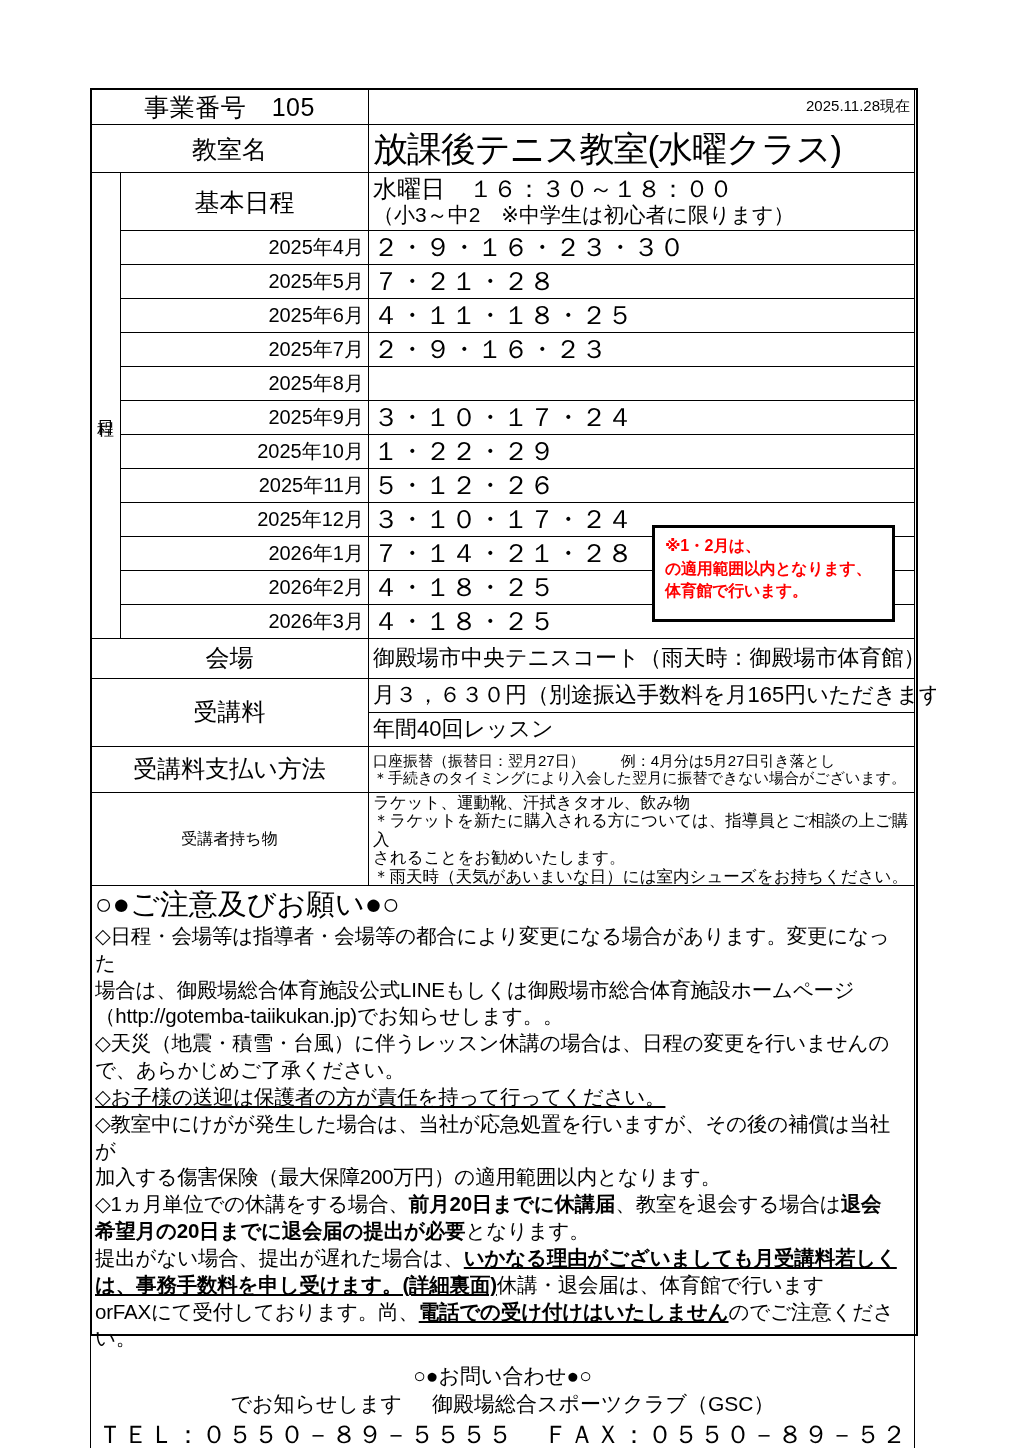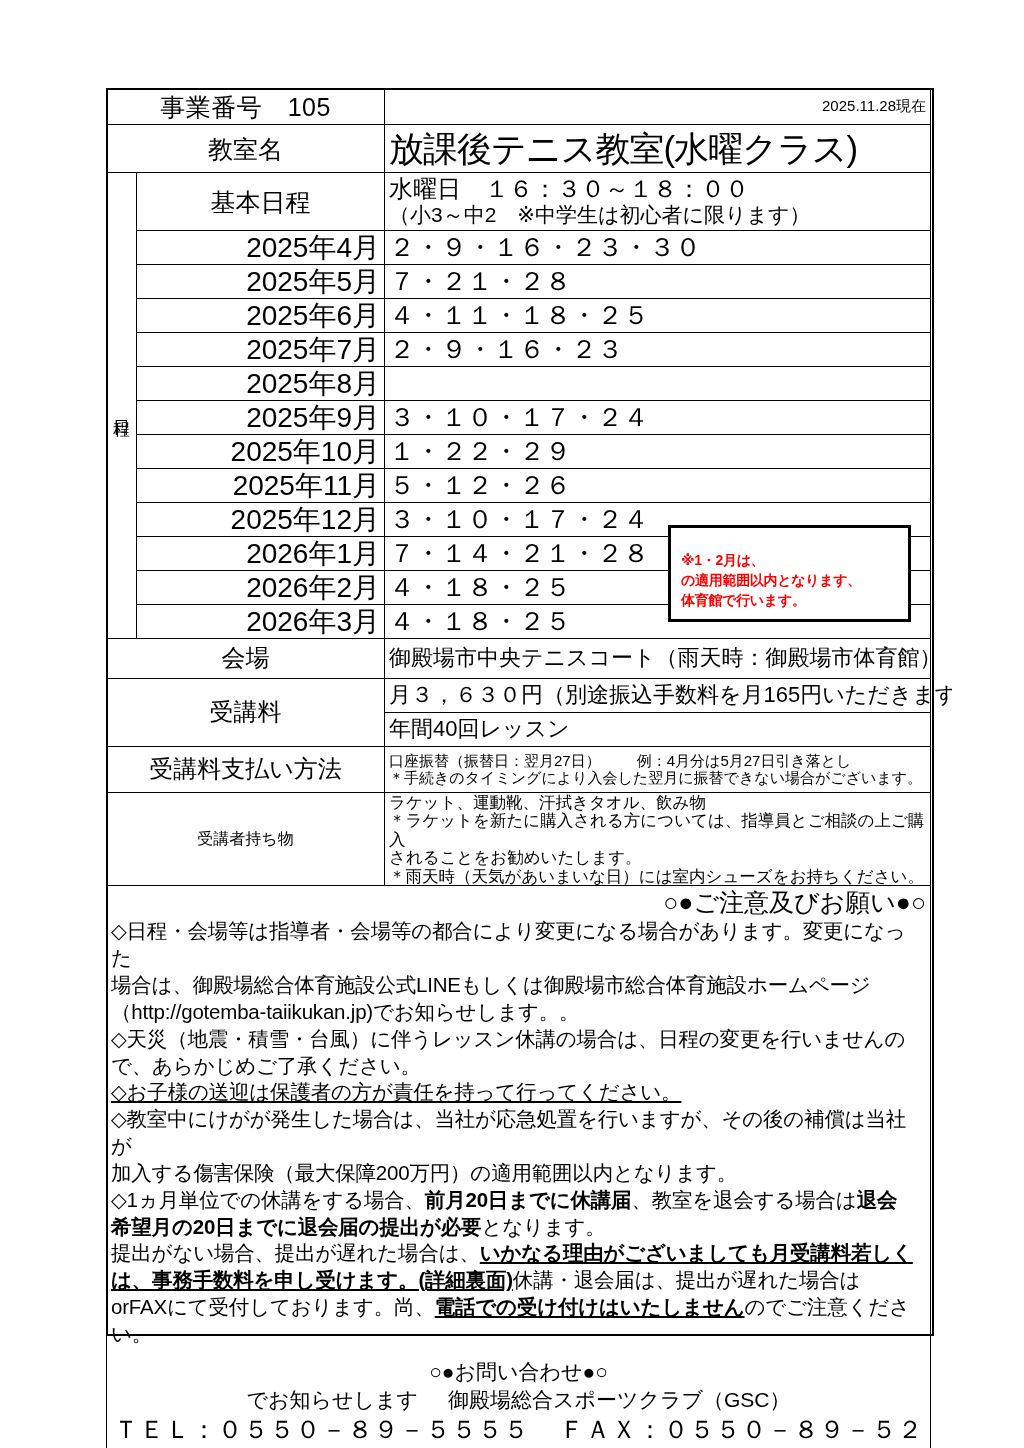--- a/index.html
+++ b/index.html
@@ -11,21 +11,21 @@
     width: 1024px;
     height: 1448px;
     font-family: "Liberation Sans", "DejaVu Sans", sans-serif;
     color: #000000;
     overflow: hidden;
     position: relative;
   }
 
   .page {
     position: absolute;
-    left: 16px; top: 0;
+    left: 0; top: 0;
     width: 936px;
     height: 1448px;
     overflow: hidden;
     text-decoration: underline;
   }
 
   
   .frame {
     position: absolute;
     left: 90px;
@@ -111,21 +111,21 @@
     font-size: 24px;
     height: 58px;
     padding-left: 8px;
     line-height: 1.22;
   }
   .cell-kihon-val .ln2 { font-size: 21px; }
 
   
   .cell-month {
     text-align: right;
-    font-size: 28px;
+    font-size: 20px;
     height: 34px;
     padding-right: 6px;
     white-space: nowrap;
   }
   .cell-days {
     font-size: 26px;
     height: 34px;
     padding-left: 8px;
     white-space: nowrap;
     position: relative;
@@ -174,22 +174,22 @@
     padding-left: 8px;
     line-height: 1.32;
   }
 
   
   .cell-notice {
     padding: 2px 6px 2px 6px;
     vertical-align: top;
   }
   .notice-head {
-    text-align: right;
-    font-size: 25px;
+    text-align: left;
+    font-size: 29px;
     margin: 2px 0 2px 0;
     letter-spacing: 0px;
   }
   .notice-body {
     font-size: 20.5px;
     line-height: 1.31;
     letter-spacing: -0.2px;
   }
   .notice-body p { margin: 0; }
   .u { text-decoration: underline; }
@@ -213,23 +213,23 @@
     position: absolute;
     left: 652px;
     top: 525px;
     width: 243px;
     height: 97px;
     background: #ffffff;
     border: 3px solid #000;
     box-sizing: border-box;
     color: #ff0000;
     font-weight: bold;
-    font-size: 14px;
+    font-size: 16px;
     line-height: 1.42;
-    padding: 23px 0 0 10px;
+    padding: 7px 0 0 10px;
     z-index: 20;
     letter-spacing: -0.3px;
   }
   .red-note div { white-space: nowrap; }
 </style>
 </head>
 <body>
 
 <div class="page">
 
@@ -352,21 +352,21 @@
             <p>場合は、御殿場総合体育施設公式LINEもしくは御殿場市総合体育施設ホームページ</p>
             <p>（http://gotemba-taiikukan.jp)でお知らせします。。</p>
             <p>◇天災（地震・積雪・台風）に伴うレッスン休講の場合は、日程の変更を行いませんの</p>
             <p>で、あらかじめご了承ください。</p>
             <p><span class="u">◇お子様の送迎は保護者の方が責任を持って行ってください。</span></p>
             <p>◇教室中にけがが発生した場合は、当社が応急処置を行いますが、その後の補償は当社が</p>
             <p>加入する傷害保険（最大保障200万円）の適用範囲以内となります。</p>
             <p><span>◇1ヵ月単位での休講をする場合、</span><span class="b">前月20日までに休講届</span><span>、教室を退会する場合は</span><span class="b">退会</span></p>
             <p><span class="b">希望月の20日までに退会届の提出が必要</span><span>となります。</span></p>
             <p><span>提出がない場合、提出が遅れた場合は、</span><span class="bu">いかなる理由がございましても月受講料若しく</span></p>
-            <p><span class="bu">は、事務手数料を申し受けます。(詳細裏面)</span><span>休講・退会届は、提出が遅れた場合は</span></p>
+            <p><span class="bu">は、事務手数料を申し受けます。(詳細裏面)</span><span>休講・退会届は、体育館で行います</span></p>
             <p><span>orFAXにて受付しております。尚、</span><span class="bu">電話での受け付けはいたしません</span><span>のでご注意くださ</span></p>
             <p>い。</p>
           </div>
 
           <div class="contact">
             <div>○●お問い合わせ●○</div>
             <div><span>でお知らせします</span><span class="sp"></span><span>御殿場総合スポーツクラブ（GSC）</span></div>
             <div class="tel-line"><span>ＴＥＬ：０５５０－８９－５５５５</span><span class="sp"></span><span>ＦＡＸ：０５５０－８９－５２６２</span></div>
 
           </div>

